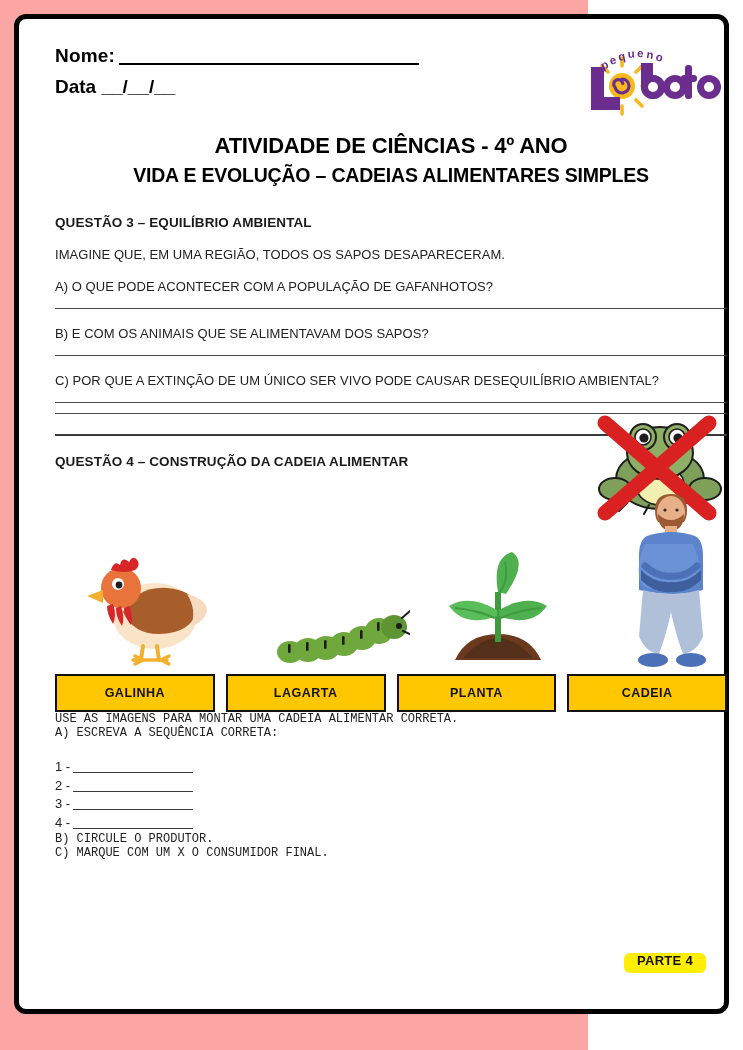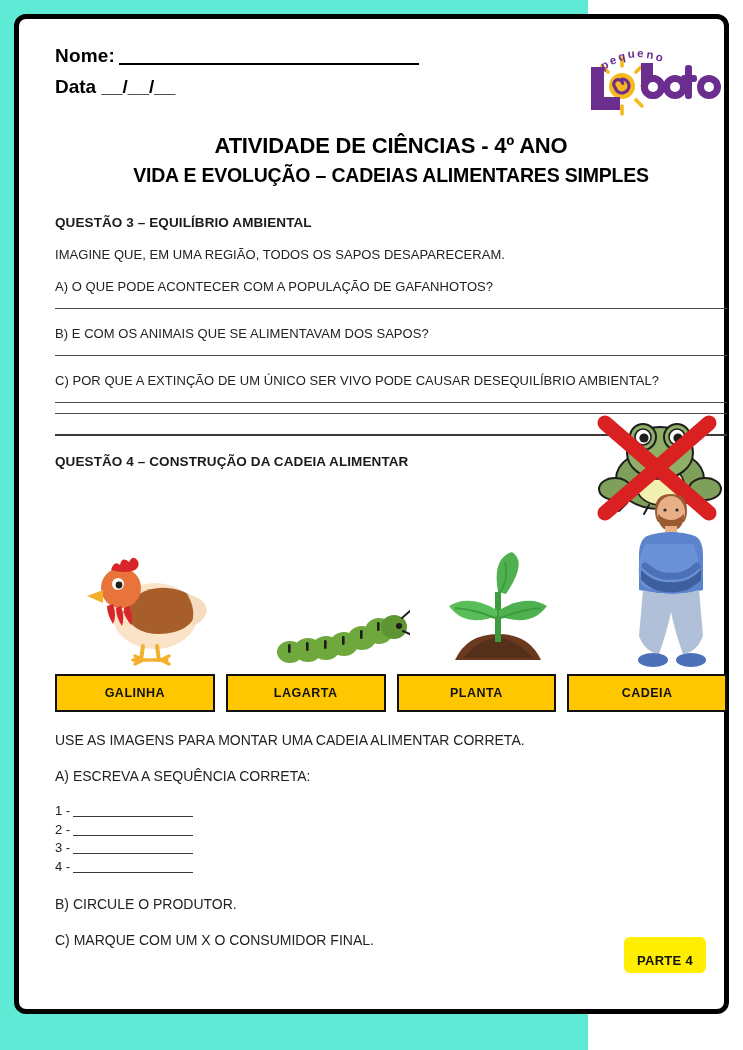--- a/index.html
+++ b/index.html
@@ -5,21 +5,21 @@
   * { margin:0; padding:0; box-sizing:border-box; }
   html, body {
     width:743px; height:1050px;
     background:#ffffff;
     font-family:"Liberation Sans", sans-serif;
     overflow:hidden;
   }
   .page {
     position:relative;
     width:588px; height:1050px;
-    background:#5eead4;
+    background:#fca5a5;
   }
   .frame {
     position:absolute;
     left:14px; top:14px;
     width:715px; height:1000px;
     border:5px solid #000;
     border-radius:12px;
     background:#fff;
   }
   .inner {
@@ -133,23 +133,23 @@
     align-items:center;
     justify-content:center;
     font-size:12.5px;
     font-weight:bold;
     color:#111;
     letter-spacing:.5px;
   }
 
   
   .b-text {
-    font-size:14px;
+    font-size:12px;
     color:#222;
-    margin-top:20px;
+    font-family:Liberation Mono, monospace;
   }
   .seq-list { margin-top:18px; }
   .seq-item {
     font-size:13px;
     color:#222;
     line-height:18.5px;
     white-space:nowrap;
   }
   .seq-item .blank {
     display:inline-block;
@@ -158,21 +158,21 @@
     margin-left:3px;
     vertical-align:-2px;
   }
 
   
   .parte-badge {
     position:absolute;
     right:18px; bottom:36px;
     background:#FFEE00;
     border-radius:6px;
-    padding:16px 13px 5px;
+    padding:0 13px 5px;
     font-size:13px;
     font-weight:bold;
     color:#111;
     letter-spacing:.3px;
   }
   .footer-url {
     position:absolute;
     left:0; right:0;
     bottom:6px;
     text-align:center;

